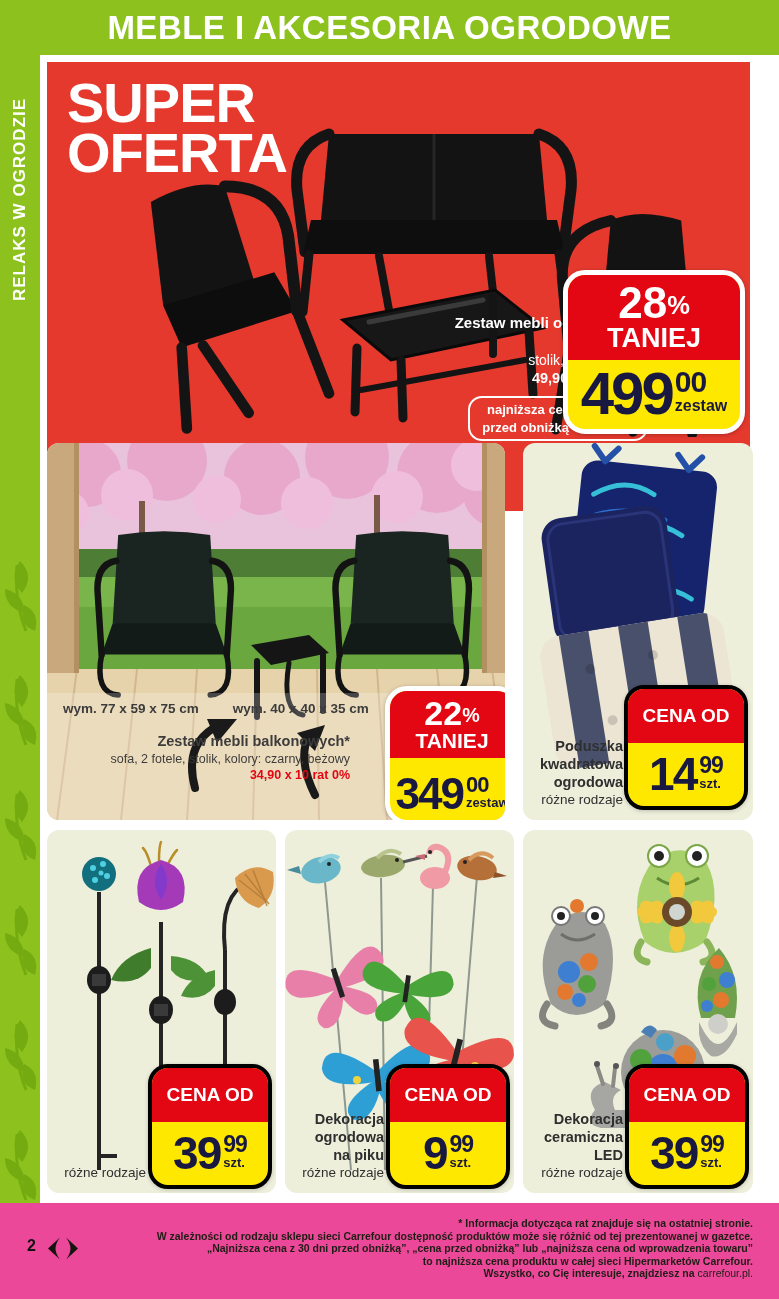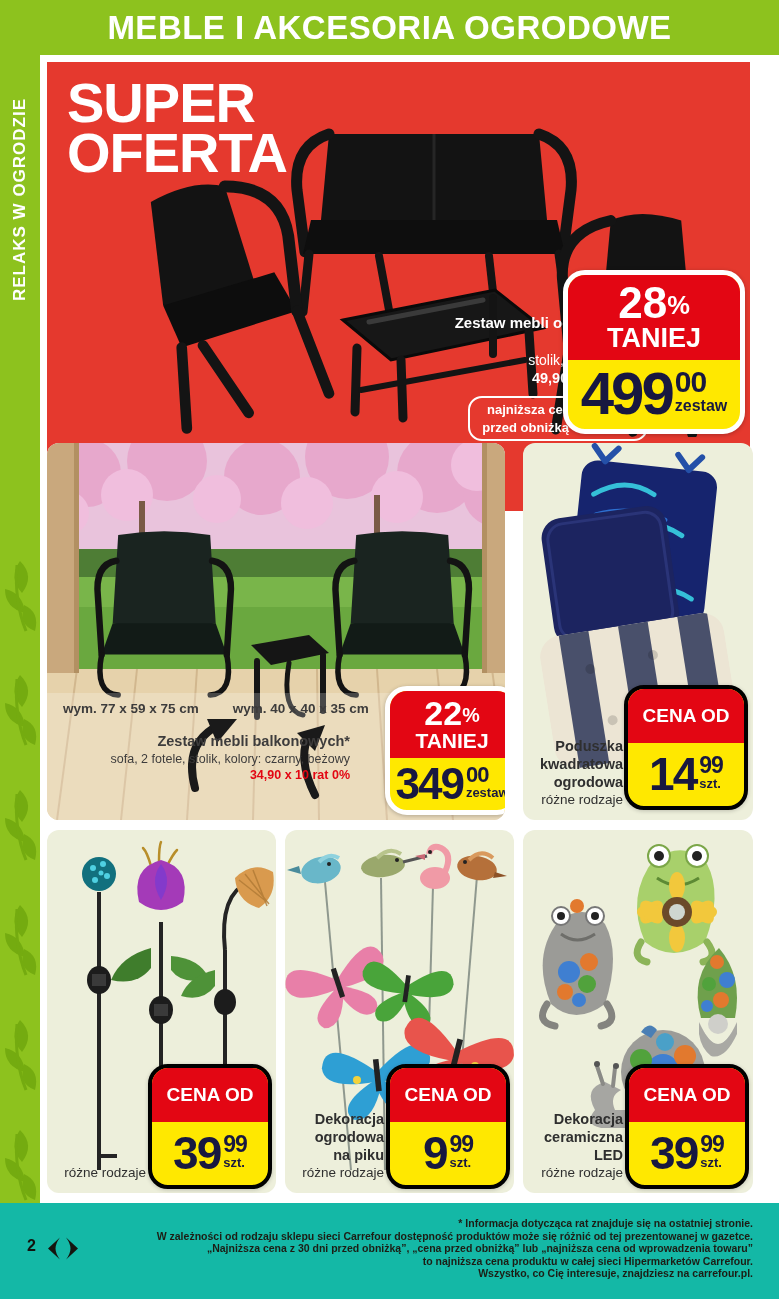--- a/index.html
+++ b/index.html
@@ -48,21 +48,21 @@
   .badge-hero .taniej{font-size:27px;}
   .badge-hero .sale-bottom{padding:8px 2px 10px;}
   .badge-hero .price-main{font-size:60px;}
   .badge-hero .price-cents{font-size:30px;}
   .badge-hero .price-unit{font-size:16px;}
 
   .badge-balcony{left:338px;top:243px;width:124px;}
   .badge-balcony .sale-top{padding:5px 0 7px;}
   .badge-balcony .disc-line{font-size:34px;}
   .badge-balcony .taniej{font-size:21px;}
-  .badge-balcony .sale-bottom{padding:7px 2px 8px;}
+  .badge-balcony .sale-bottom{padding:17px 2px 8px;}
   .badge-balcony .price-main{font-size:44px;letter-spacing:-2px;}
   .badge-balcony .price-cents{font-size:22px;}
   .badge-balcony .price-unit{font-size:13px;}
 
   
   .cenaod-badge{position:absolute;width:116px;border:4px solid #000000;border-radius:20px;overflow:hidden;background:#ffe800;box-shadow:0 1px 4px rgba(0,0,0,.2);}
   .cenaod-label{background:#e30613;color:#fff;text-align:center;font-weight:bold;font-size:19px;padding:16px 0;}
   .cenaod-badge .sale-bottom{padding:12px 2px 12px;}
   .cenaod-badge .price-main{font-size:46px;letter-spacing:-2px;}
   .cenaod-badge .price-cents{font-size:23px;}
@@ -84,23 +84,23 @@
   .card-lamps{left:47px;top:830px;width:229px;height:363px;}
   .card-picks{left:285px;top:830px;width:229px;height:363px;}
   .card-ceramics{left:523px;top:830px;width:230px;height:363px;}
   .prod-info{position:absolute;bottom:12px;right:130px;text-align:right;color:#2f2f2f;line-height:1.22;white-space:nowrap;}
   .prod-name{font-size:14.5px;font-weight:bold;white-space:pre-line;}
   .prod-variant{font-size:13.5px;}
   .cushion-card .cenaod-badge{right:5px;bottom:10px;}
   .card-lamps .cenaod-badge,.card-picks .cenaod-badge,.card-ceramics .cenaod-badge{right:4px;bottom:4px;}
 
   
-  .page-footer{position:absolute;left:0;top:1203px;width:779px;height:96px;background:#14b8a6;}
+  .page-footer{position:absolute;left:0;top:1203px;width:779px;height:96px;background:#ec4899;}
   .footer-notes{position:absolute;right:26px;top:14px;text-align:right;color:#1d1d14;font-size:10.5px;font-weight:bold;line-height:12.5px;}
-  .footer-site{font-weight:bold;}
+  .footer-site{font-weight:normal;}
   .page-num{position:absolute;left:27px;top:34px;font-size:16px;font-weight:bold;color:#12120e;}
   .carrefour-logo{position:absolute;left:48px;top:33px;}
 </style>
 </head>
 <body>
 
 <div class="content-bg"></div>
 
 <div class="page-header">
   <div class="title">MEBLE I AKCESORIA OGRODOWE</div>

